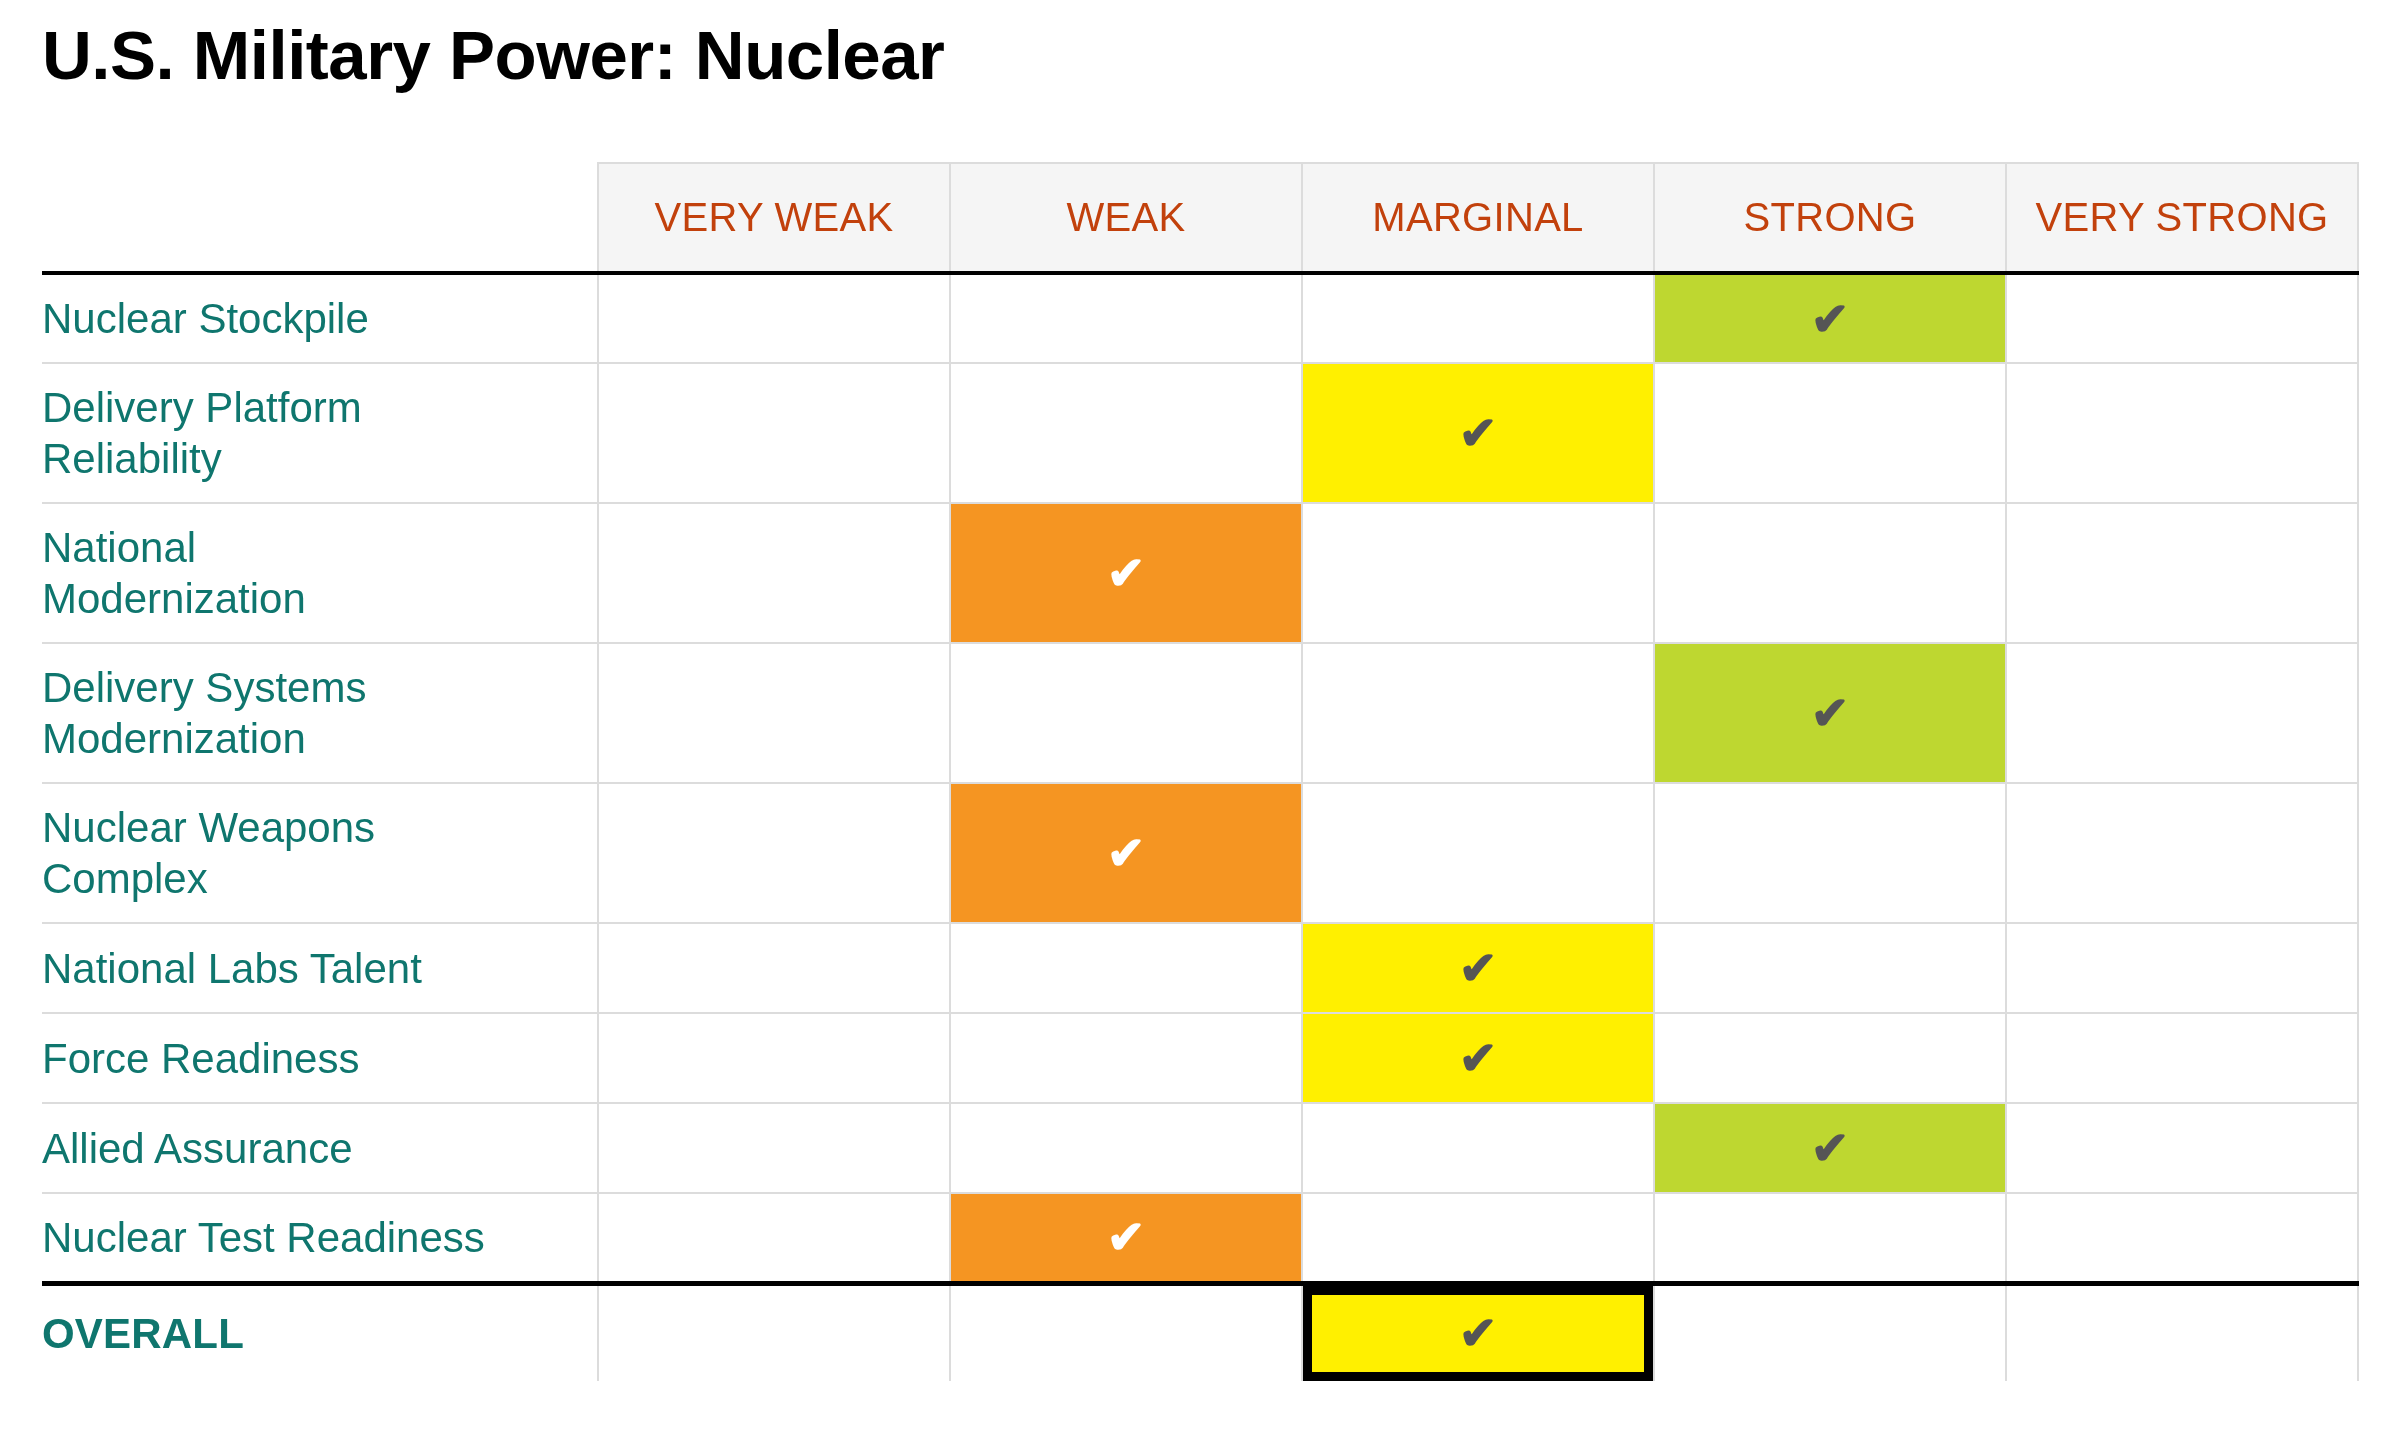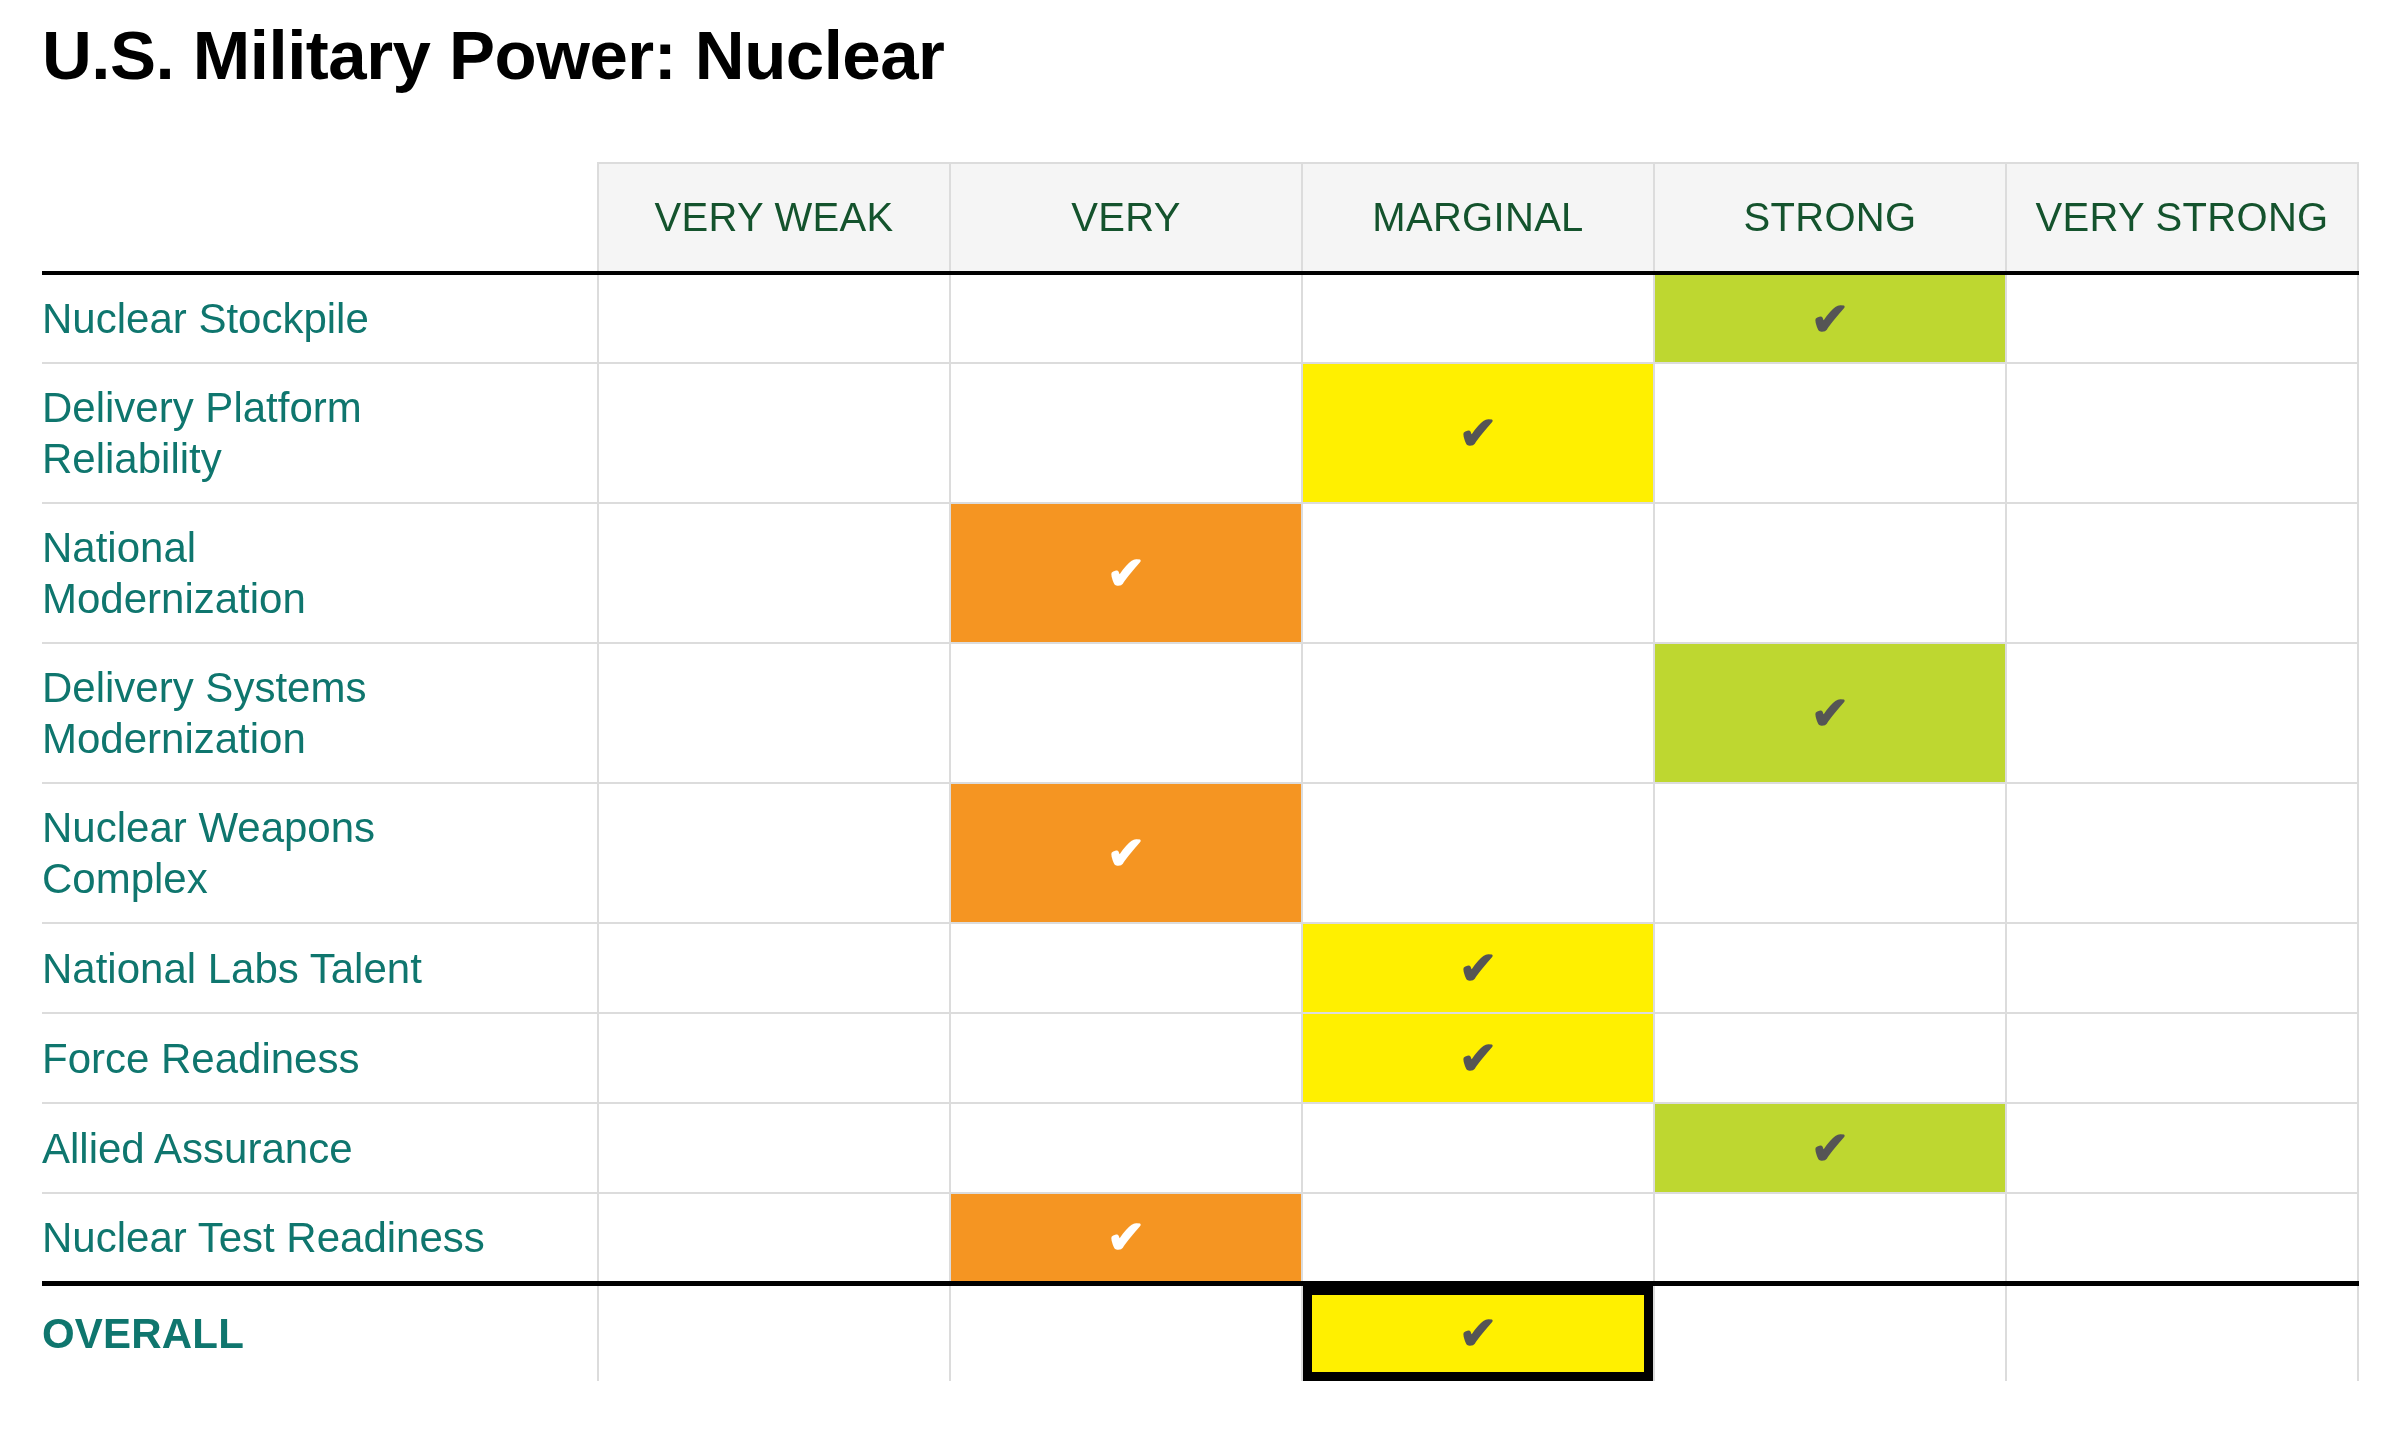--- a/index.html
+++ b/index.html
@@ -51,21 +51,21 @@
   .matrix thead th {
     background: #f5f5f5;
     border-left: 2px solid #dcdcdc;
     border-top: 2px solid #dcdcdc;
     border-right: 0;
     height: 110px;
     vertical-align: middle;
     text-align: center;
     font-weight: normal;
     font-size: 40px;
-    color: #14532d;
+    color: #c2410c;
     letter-spacing: 0.3px;
     white-space: nowrap;
   }
   .matrix thead th.h-label {
     background: transparent;
     border: 0;
   }
   .matrix thead th.last {
     border-right: 2px solid #dcdcdc;
     margin-left: 48px;
@@ -155,21 +155,21 @@
       <col class="c-rate">
         <col class="c-rate">
         <col class="c-rate">
         <col class="c-rate">
         <col class="c-rate">
     </colgroup>
     <thead>
       <tr>
         <th class="h-label"></th>
         <th>VERY WEAK</th>
-        <th>VERY</th>
+        <th>WEAK</th>
         <th>MARGINAL</th>
         <th>STRONG</th>
         <th class="last">VERY STRONG</th>
       </tr>
     </thead>
     <tbody id="matrix-body">
         <tr class="r-one">
           <td class="rowlabel">
             <span class="label-text">Nuclear Stockpile</span>
           </td>

